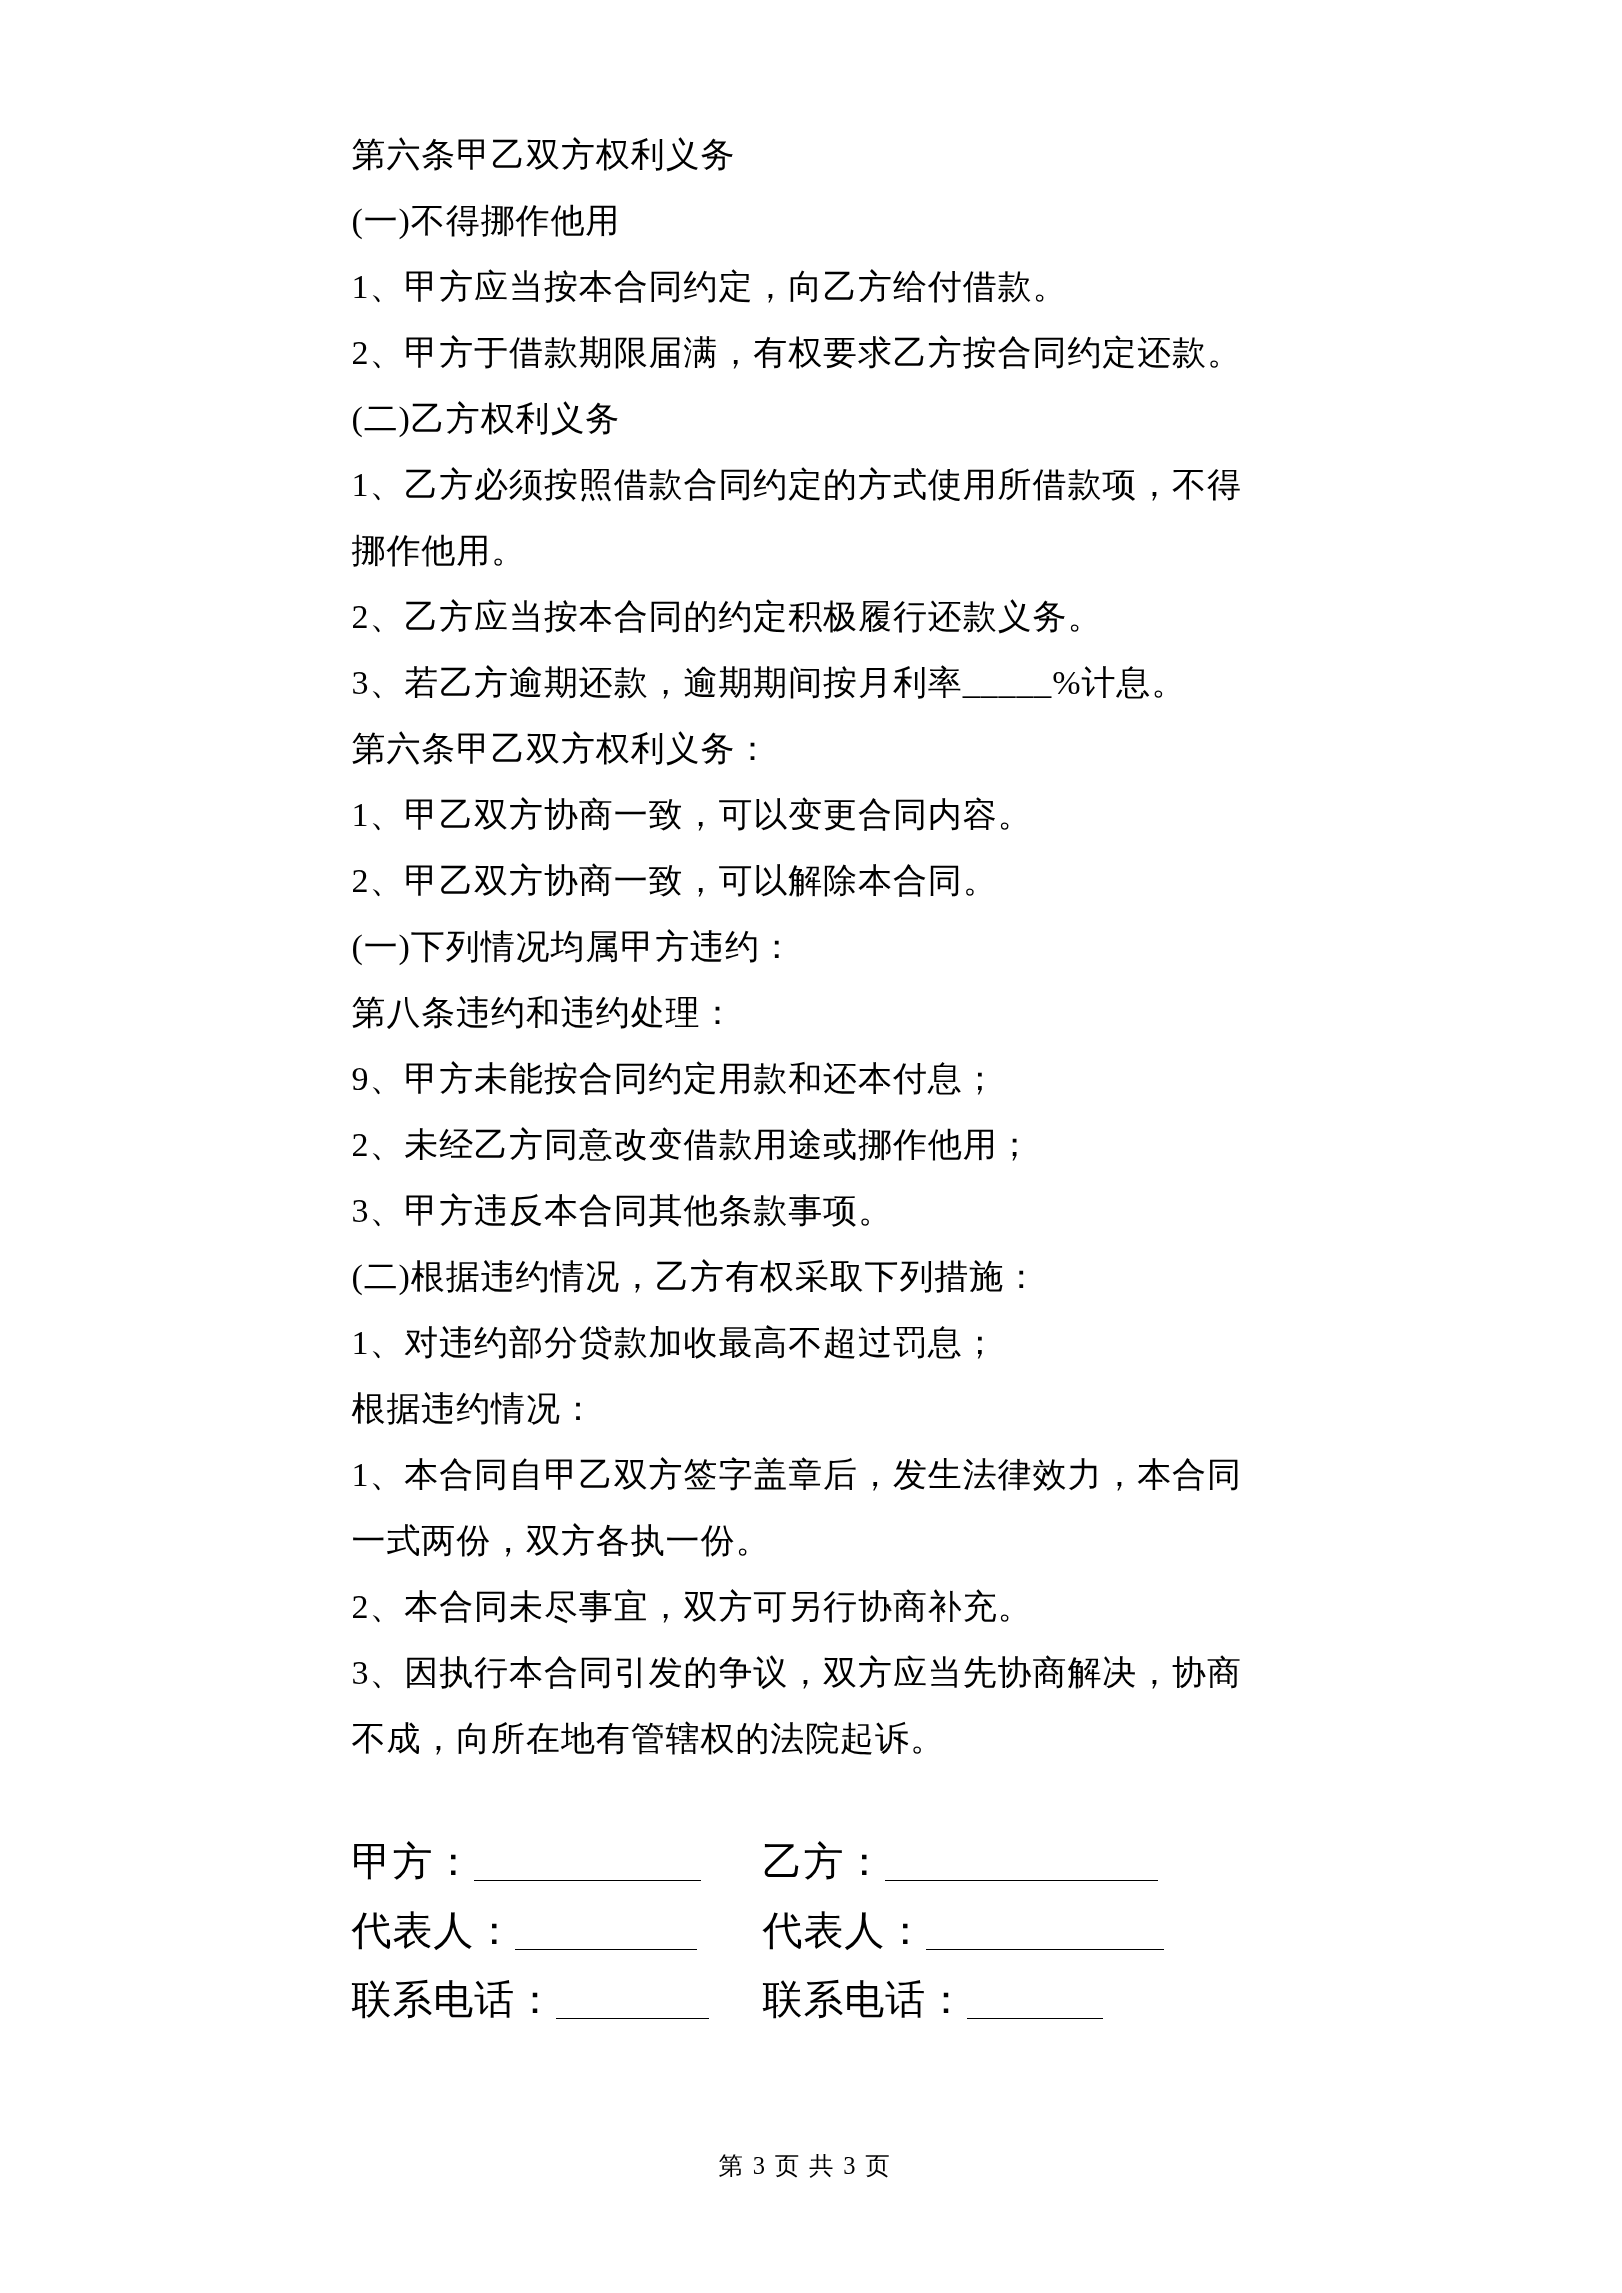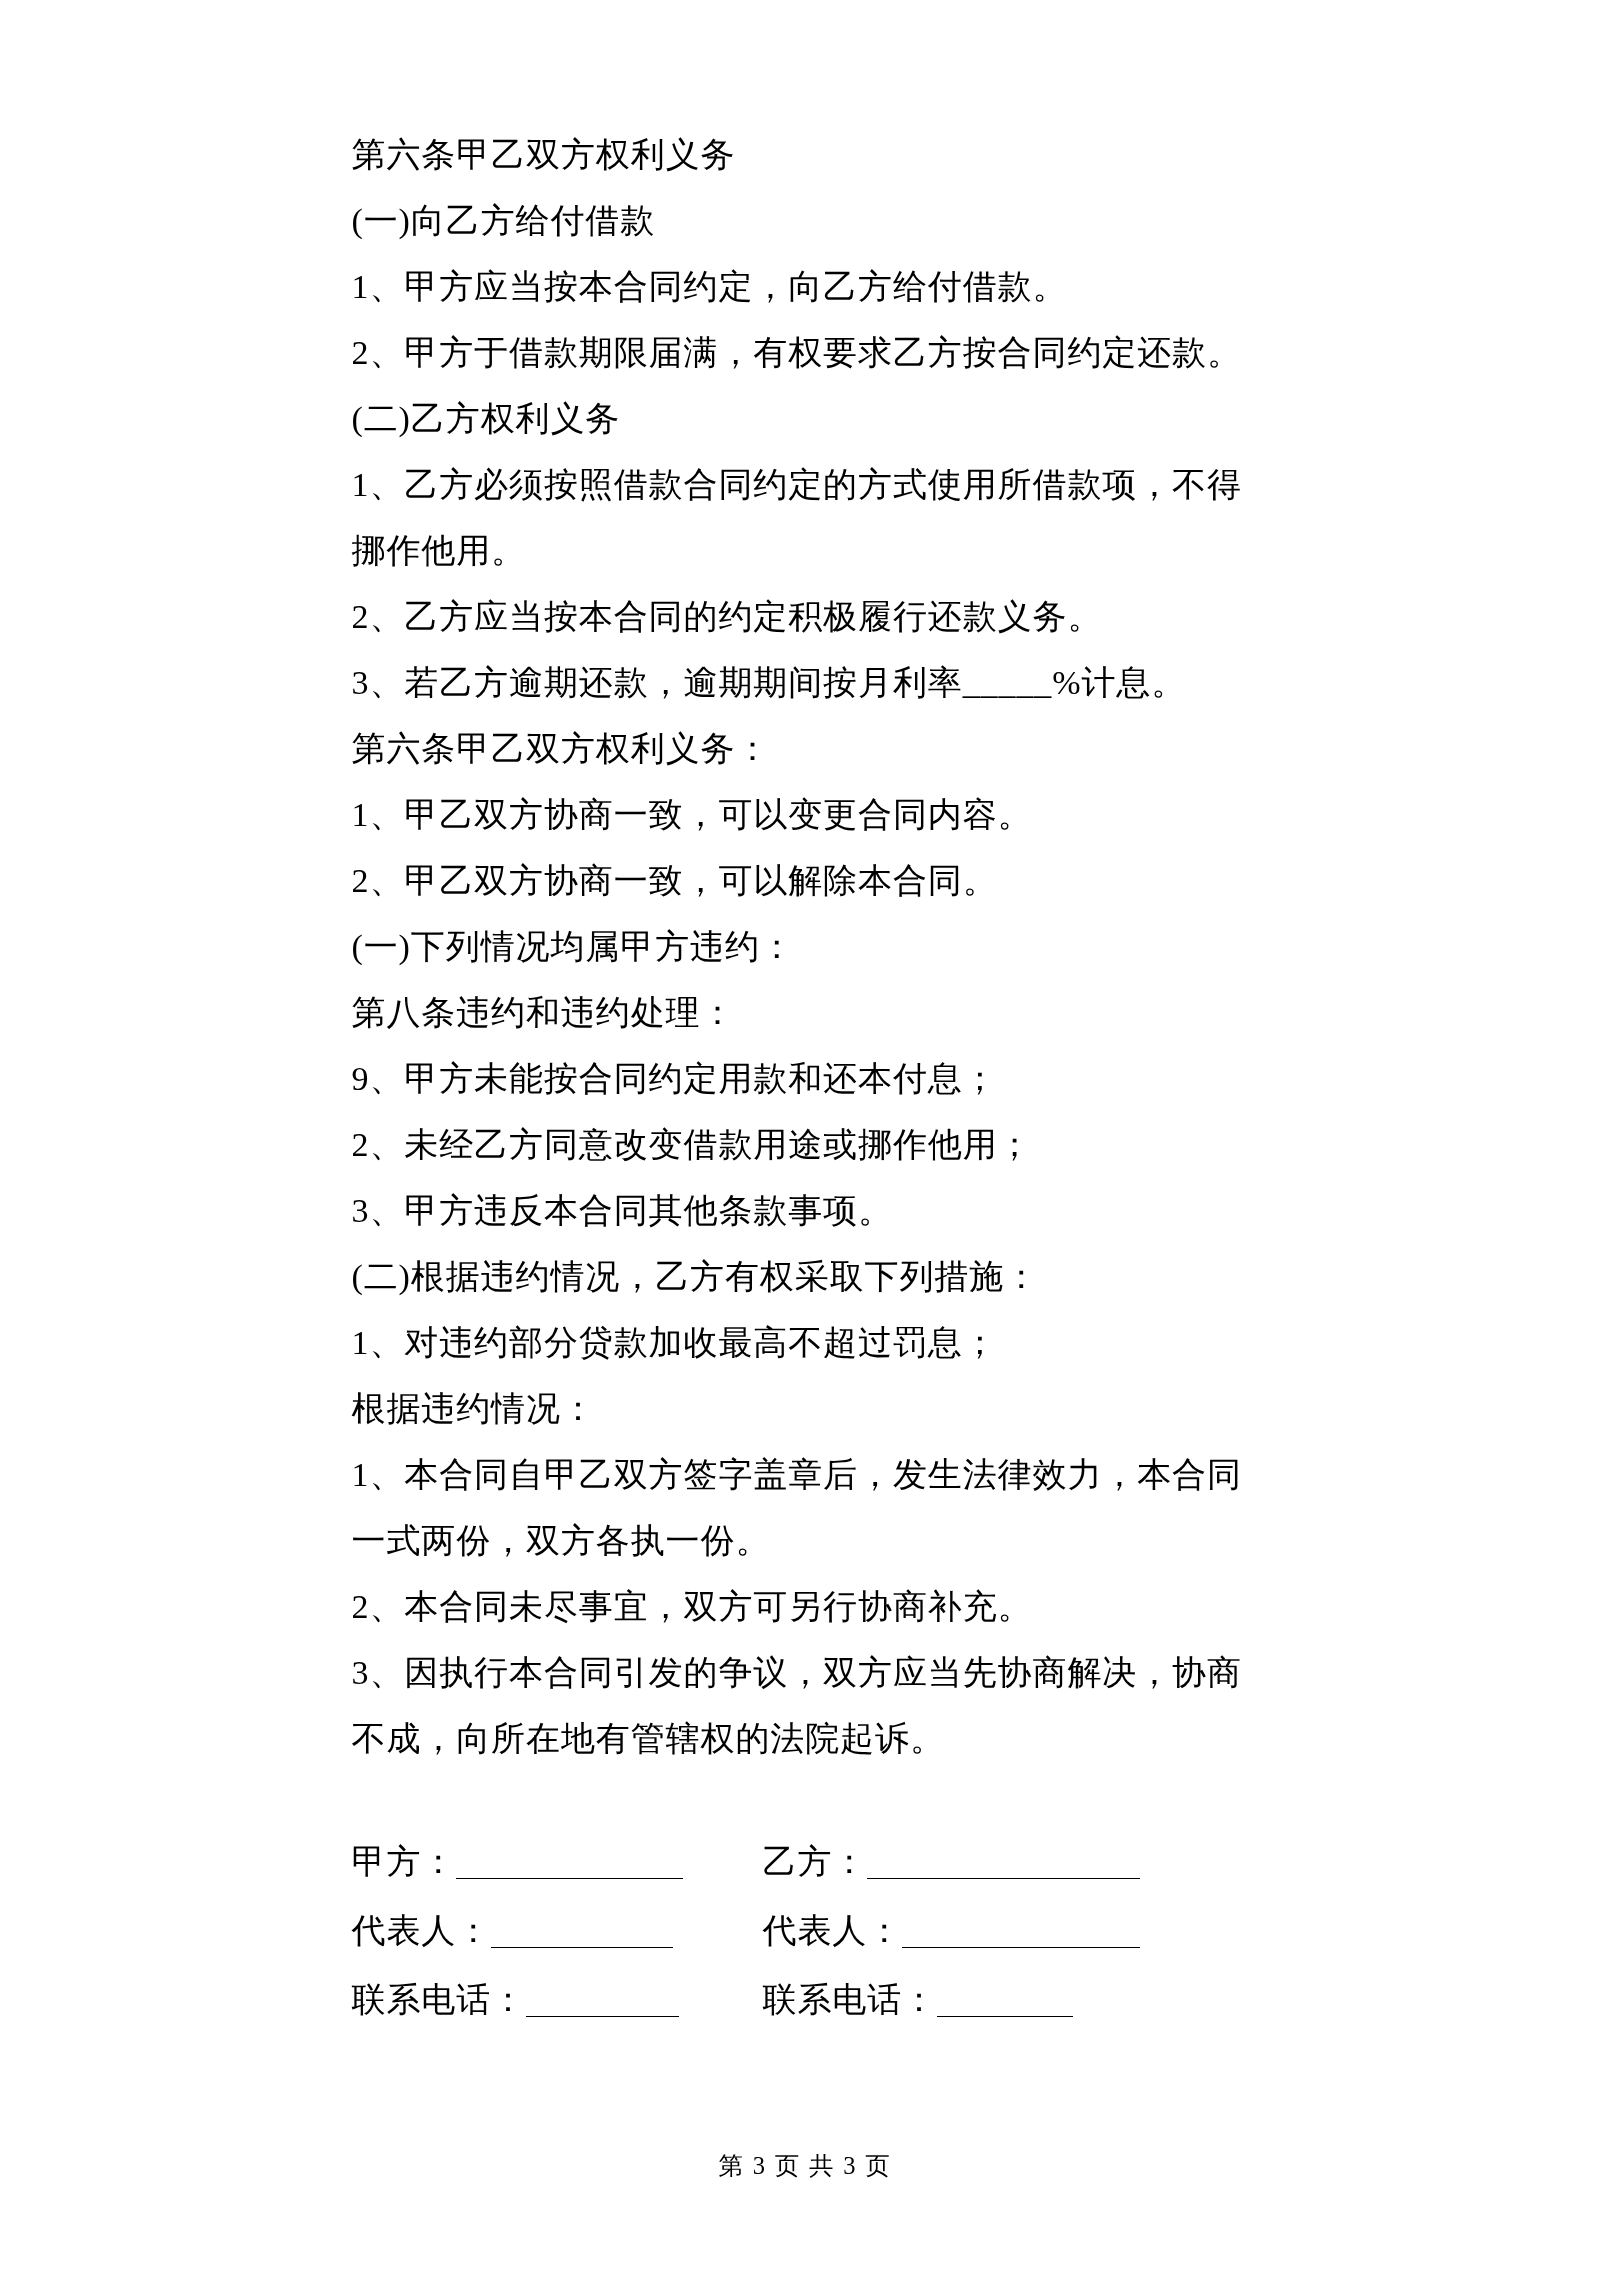--- a/index.html
+++ b/index.html
@@ -25,21 +25,21 @@
     line-height: 66px;
     text-align: left;
     letter-spacing: 0.9px;
   }
   .signature {
     margin-top: 55px;
   }
   .sig-row {
     display: flex;
     align-items: center;
-    font-size: 34px;
+    font-size: 40px;
     line-height: 69px;
     letter-spacing: 0.9px;
   }
   .sig-cell-left {
     width: 411px;
     flex: 0 0 auto;
     white-space: nowrap;
   }
   .sig-cell-right {
     flex: 0 0 auto;
@@ -67,21 +67,21 @@
     letter-spacing: 1.8px;
   }
 </style>
 </head>
 <body>
 
 <div class="page">
 
   <div class="content">
     <p>第六条甲乙双方权利义务</p>
-    <p>(一)向乙方给付借款</p>
+    <p>(一)不得挪作他用</p>
     <p>1、甲方应当按本合同约定，向乙方给付借款。</p>
     <p>2、甲方于借款期限届满，有权要求乙方按合同约定还款。</p>
     <p>(二)乙方权利义务</p>
     <p>1、乙方必须按照借款合同约定的方式使用所借款项，不得挪作他用。</p>
     <p>2、乙方应当按本合同的约定积极履行还款义务。</p>
     <p>3、若乙方逾期还款，逾期期间按月利率_____%计息。</p>
     <p>第六条甲乙双方权利义务：</p>
     <p>1、甲乙双方协商一致，可以变更合同内容。</p>
     <p>2、甲乙双方协商一致，可以解除本合同。</p>
     <p>(一)下列情况均属甲方违约：</p>

